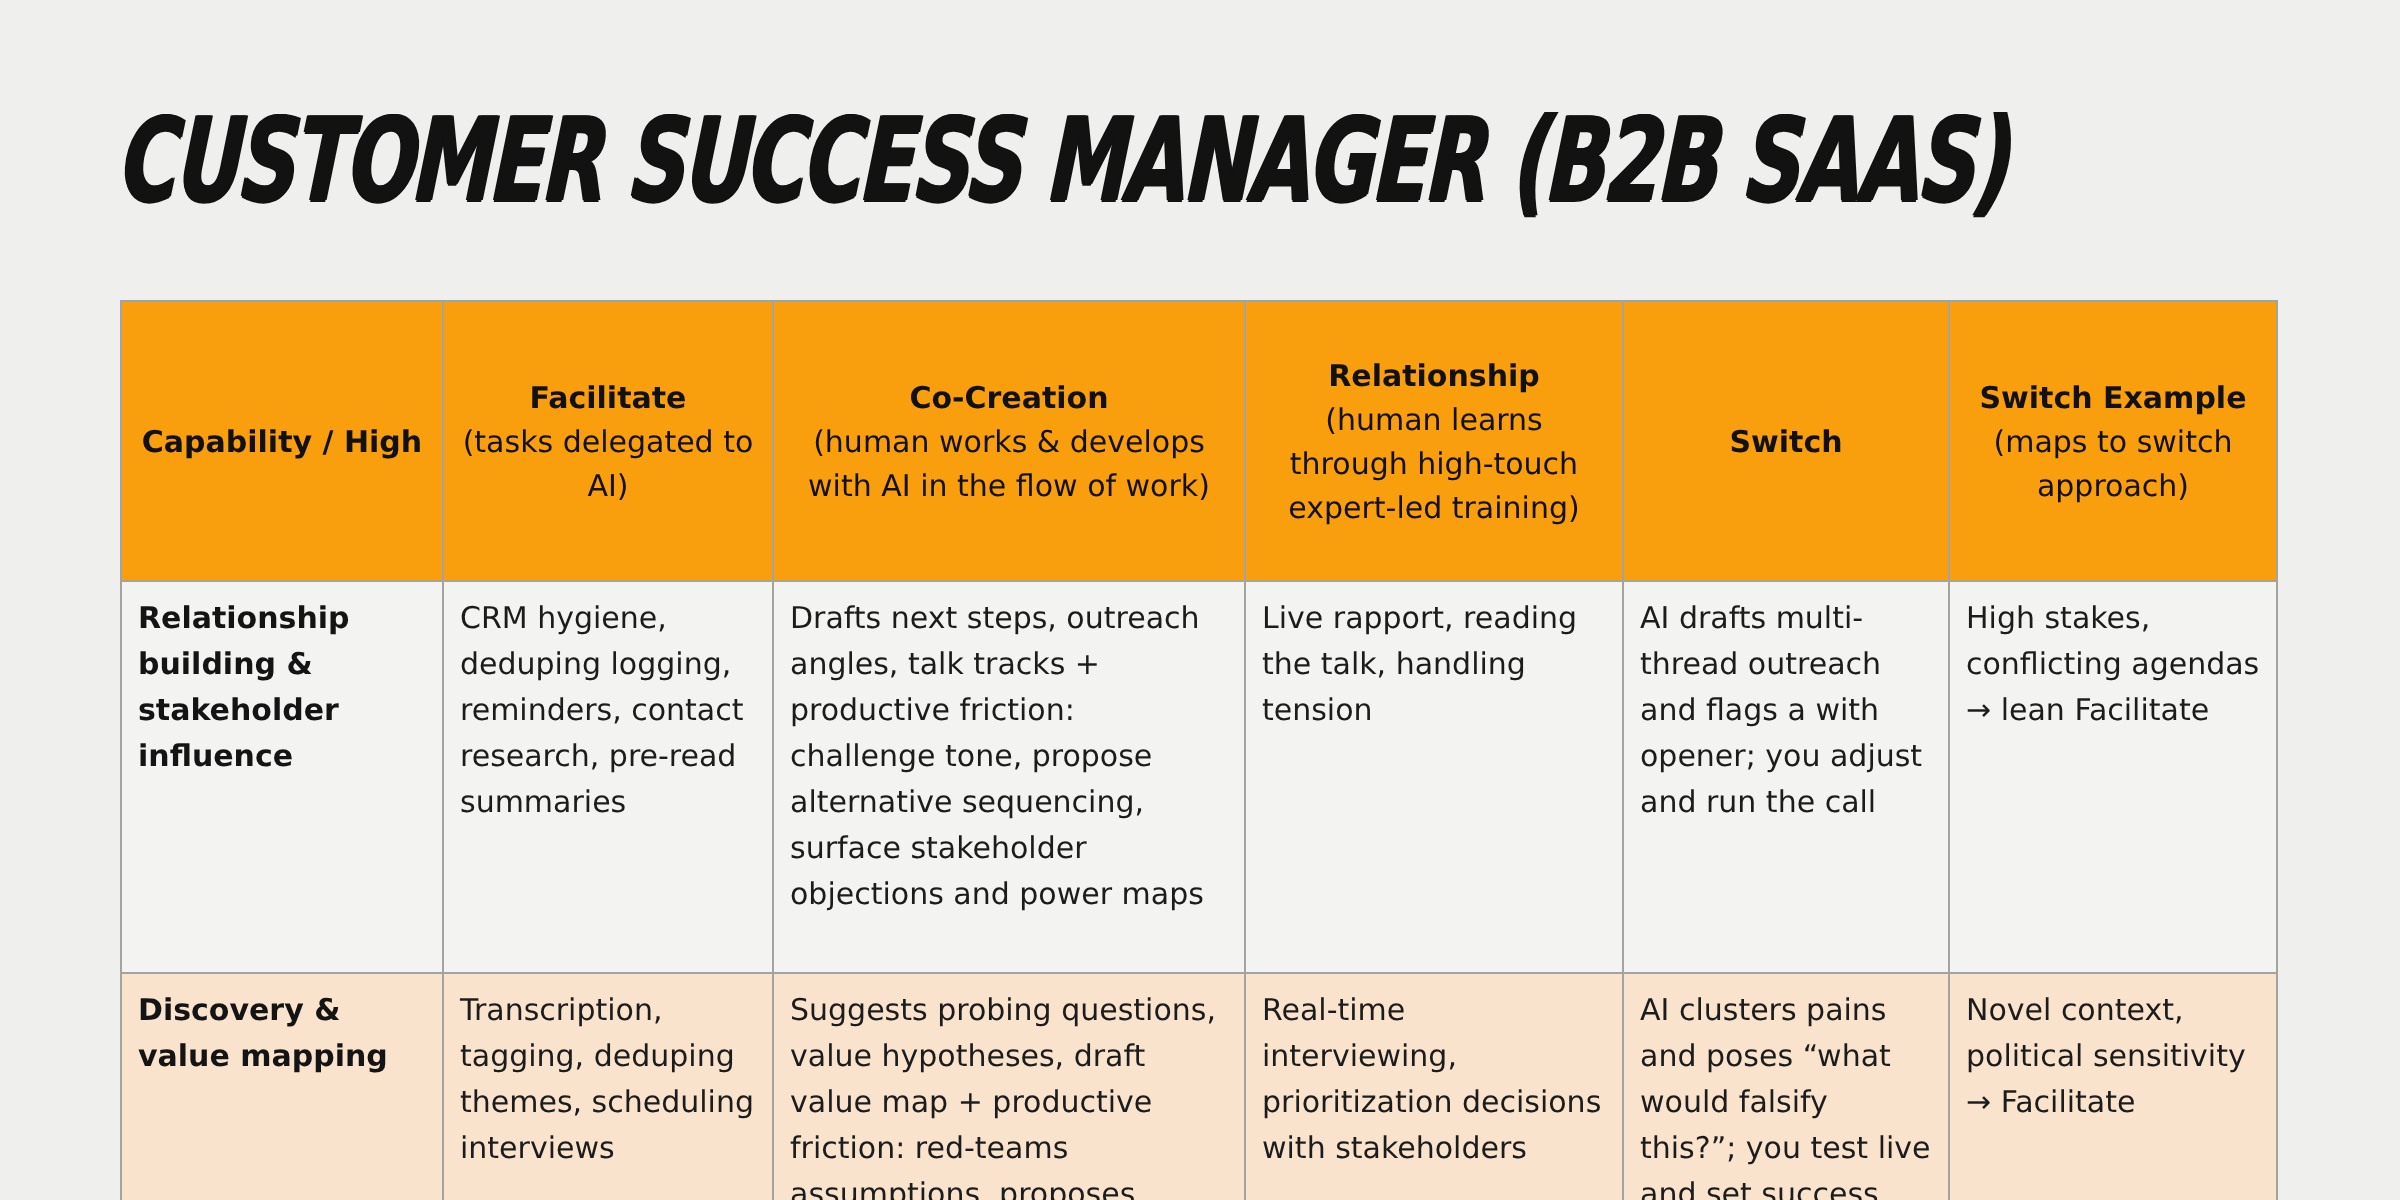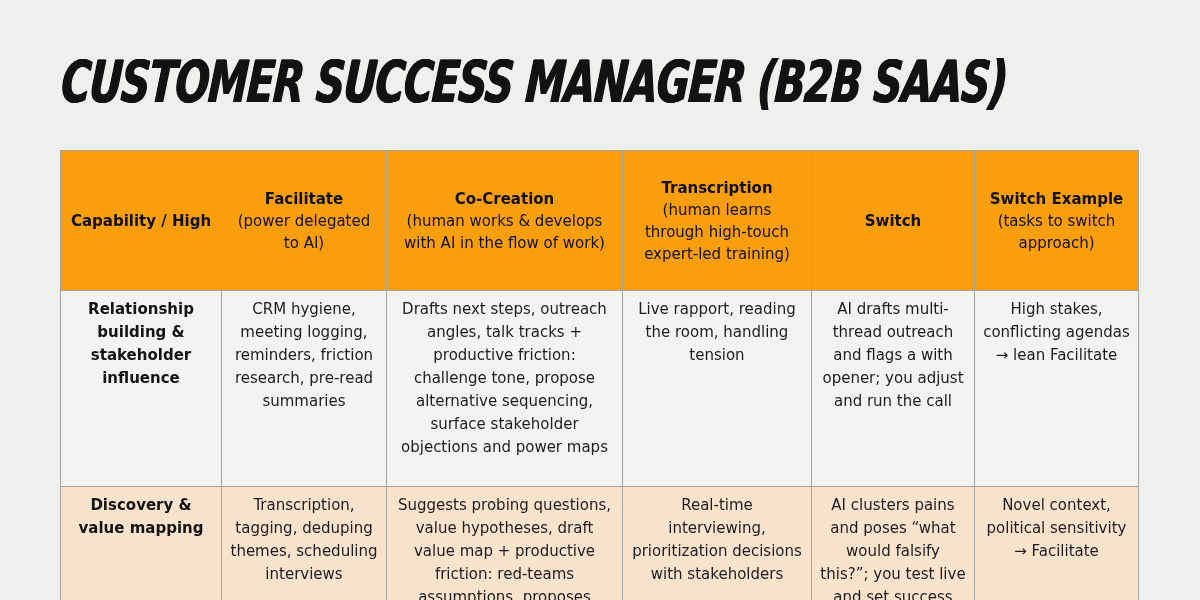--- a/index.html
+++ b/index.html
@@ -33,21 +33,21 @@
     table-layout: fixed;
     font-size: 15px;
     color: #1c1c1c;
   }
   .matrix td, .matrix th {
     border: 1px solid #A3A3A0;
     vertical-align: top;
     padding: 7px 8px 6px 8px;
     line-height: 23px;
     font-weight: normal;
-    text-align: center;
+    text-align: left;
     overflow: hidden;
   }
   .matrix thead th {
     background: var(--header-bg, #F99E0D);
     vertical-align: middle;
     text-align: center;
     height: 140px;
     line-height: 22px;
     color: #111;
   }
@@ -75,45 +75,45 @@
         <col style="width:163px">
         <col style="width:164px">
     </colgroup>
     <thead>
       <tr>
         <th>
           <span class="col-title">Capability / High</span>
         </th>
         <th>
           <span class="col-title">Facilitate</span>
-          <span class="col-sub">(power delegated to AI)</span>
+          <span class="col-sub">(tasks delegated to AI)</span>
         </th>
         <th>
           <span class="col-title">Co-Creation</span>
           <span class="col-sub">(human works &amp; develops with AI in the flow of work)</span>
         </th>
         <th>
-          <span class="col-title">Transcription</span>
+          <span class="col-title">Relationship</span>
           <span class="col-sub">(human learns through high-touch expert-led training)</span>
         </th>
         <th>
           <span class="col-title">Switch</span>
         </th>
         <th>
           <span class="col-title">Switch Example</span>
-          <span class="col-sub">(tasks to switch approach)</span>
+          <span class="col-sub">(maps to switch approach)</span>
         </th>
       </tr>
     </thead>
     <tbody>
       <tr class="row-odd">
         <td class="capability">Relationship building &amp; stakeholder influence</td>
-        <td>CRM hygiene, meeting logging, reminders, friction research, pre-read summaries</td>
+        <td>CRM hygiene, deduping logging, reminders, contact research, pre-read summaries</td>
         <td>Drafts next steps, outreach angles, talk tracks + productive friction: challenge tone, propose alternative sequencing, surface stakeholder objections and power maps</td>
-        <td>Live rapport, reading the room, handling tension</td>
+        <td>Live rapport, reading the talk, handling tension</td>
         <td>AI drafts multi-thread outreach and flags a with opener; you adjust and run the call</td>
         <td>High stakes, conflicting agendas → lean Facilitate</td>
       </tr>
       <tr class="row-even">
         <td class="capability">Discovery &amp; value mapping</td>
         <td>Transcription, tagging, deduping themes, scheduling interviews</td>
         <td>Suggests probing questions, value hypotheses, draft value map + productive friction: red-teams assumptions, proposes</td>
         <td>Real-time interviewing, prioritization decisions with stakeholders</td>
         <td>AI clusters pains and poses “what would falsify this?”; you test live and set success criteria</td>
         <td>Novel context, political sensitivity → Facilitate</td>

